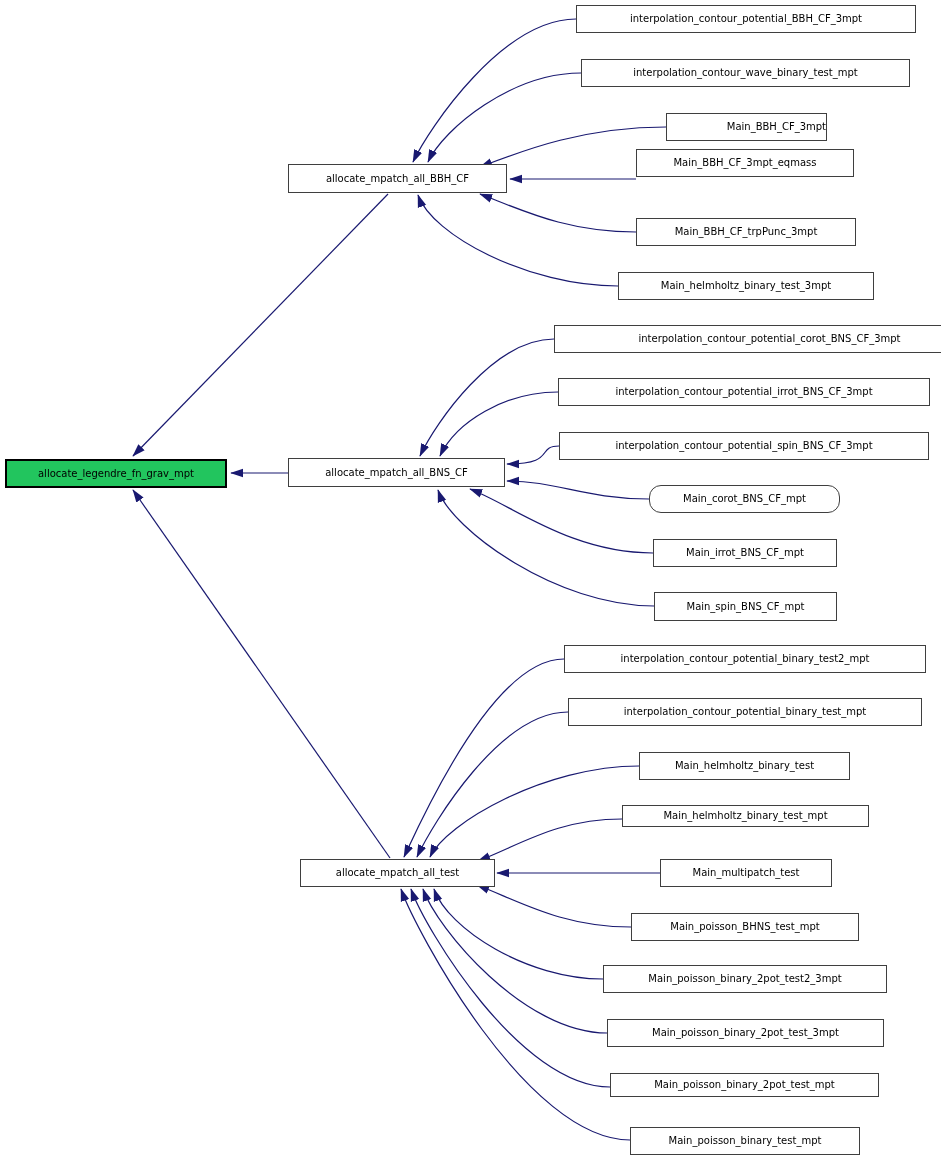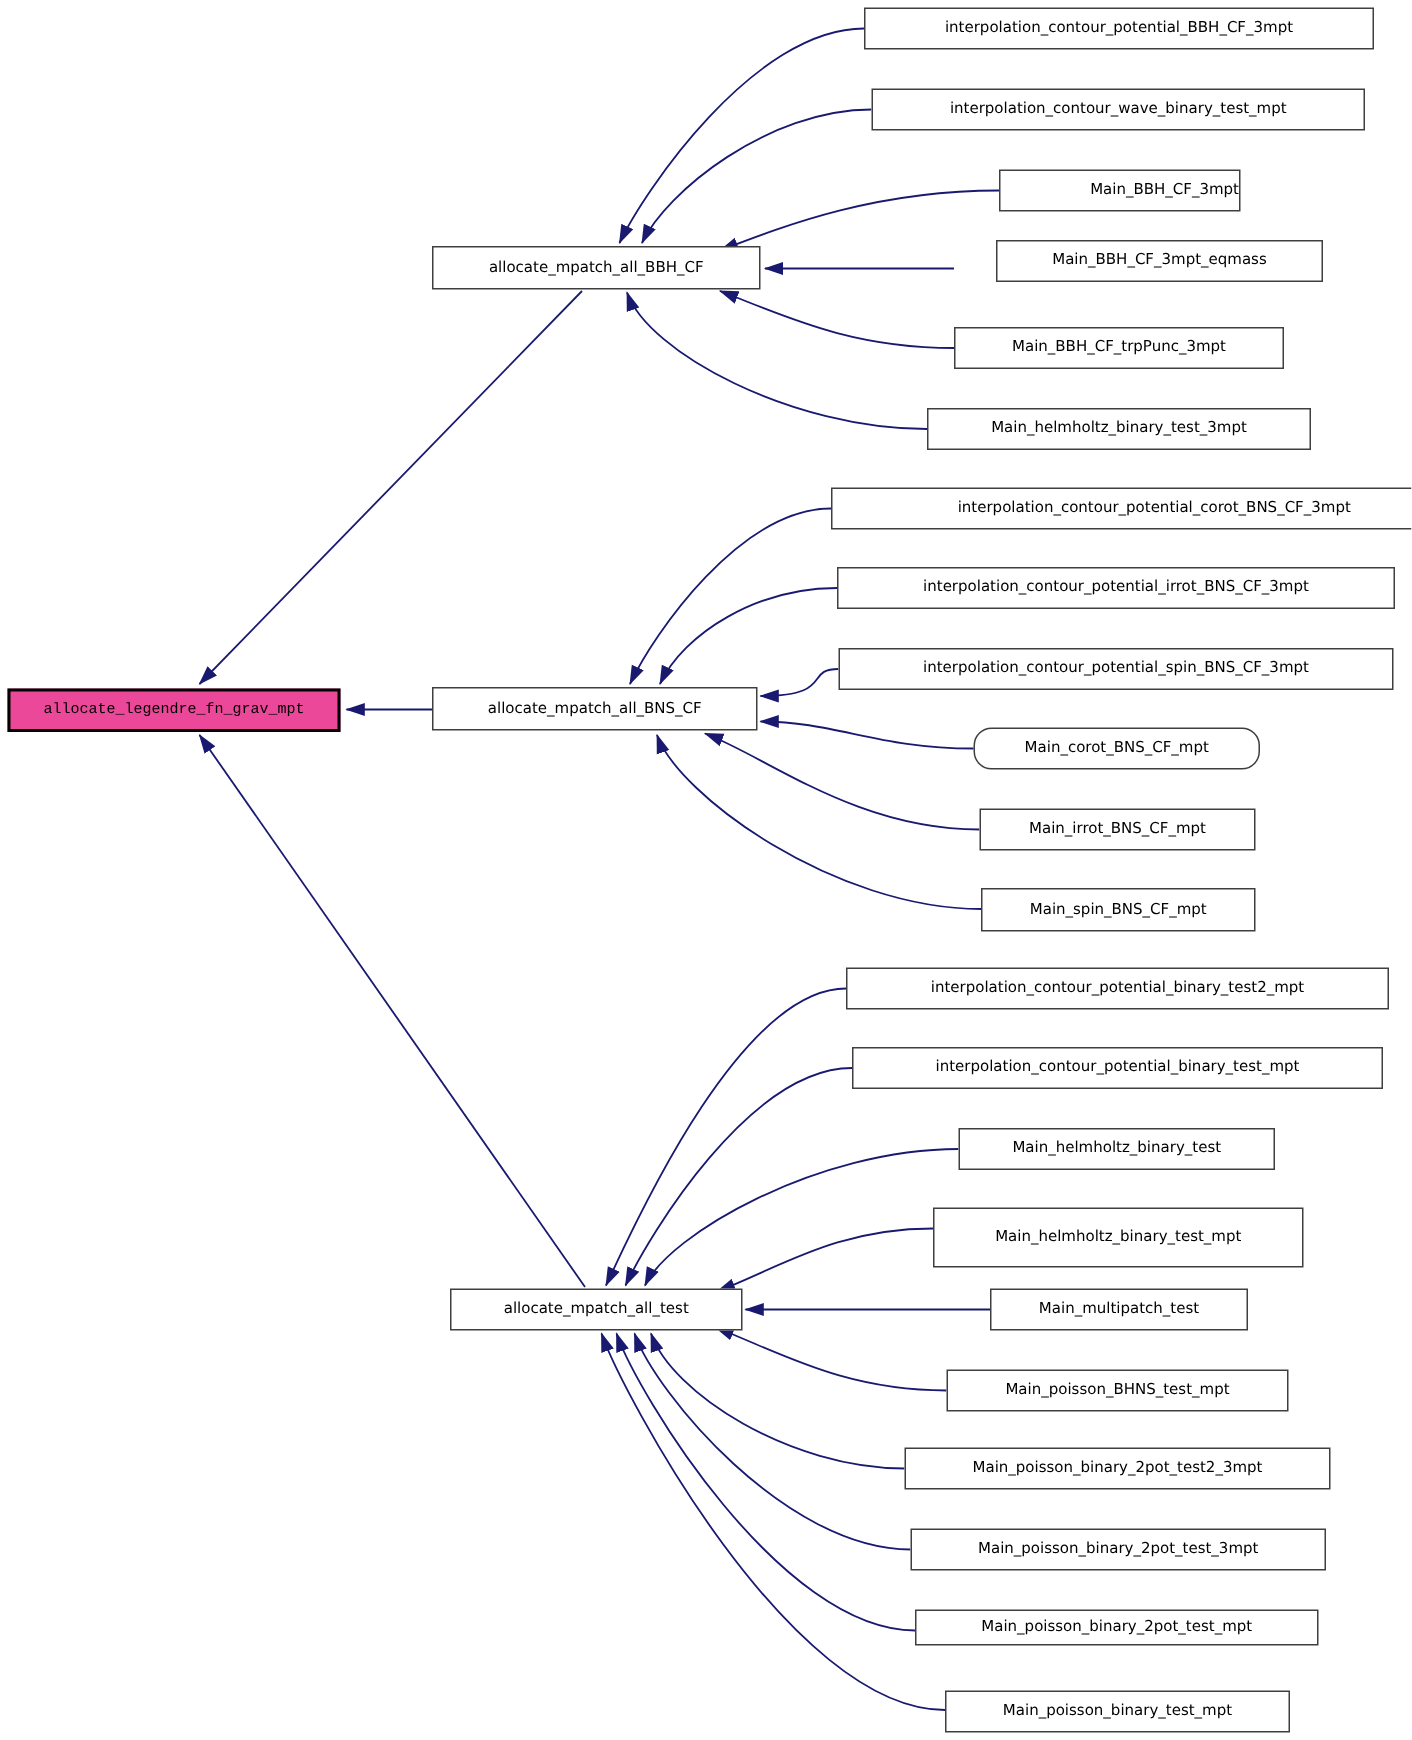--- a/index.html
+++ b/index.html
@@ -27,24 +27,23 @@
     box-sizing:border-box;
     background:#ffffff;
     border:1.4px solid #3f3f3f;
     font-size:10px;
     line-height:1;
     color:#000000;
     white-space:nowrap;
     cursor:pointer;
   }
   .node.highlighted {
-    background:#ec4899;
+    background:#22c55e;
     border:2px solid #000000;
     cursor:default;
-    font-family:Liberation Mono, monospace;
   }
 </style>
 </head>
 <body>
 
 <div class="canvas">
   <svg class="edge-layer" xmlns="http://www.w3.org/2000/svg" width="941" height="1160" viewBox="0 0 941 1160">
     <defs>
       <marker id="arrowhead" markerUnits="userSpaceOnUse" markerWidth="14" markerHeight="10" refX="12.2" refY="5" orient="auto">
         <path d="M0,0.6 L13,5 L0,9.4 z" fill="#191970"></path>
@@ -93,21 +92,21 @@
       </div>
       <div class="node" style="left: 576px; top: 5px; width: 340px; height: 28px;">
         <span>interpolation_contour_potential_BBH_CF_3mpt</span>
       </div>
       <div class="node" style="left: 581px; top: 59px; width: 329px; height: 28px;">
         <span>interpolation_contour_wave_binary_test_mpt</span>
       </div>
       <div class="node" style="left: 666px; top: 113px; width: 161px; height: 28px; justify-content: flex-end;">
         <span>Main_BBH_CF_3mpt</span>
       </div>
-      <div class="node" style="left: 636px; top: 160px; width: 218px; height: 28px; margin-left: 28px;">
+      <div class="node" style="left: 636px; top: 149px; width: 218px; height: 28px;">
         <span>Main_BBH_CF_3mpt_eqmass</span>
       </div>
       <div class="node" style="left: 636px; top: 218px; width: 220px; height: 28px;">
         <span>Main_BBH_CF_trpPunc_3mpt</span>
       </div>
       <div class="node" style="left: 618px; top: 272px; width: 256px; height: 28px;">
         <span>Main_helmholtz_binary_test_3mpt</span>
       </div>
       <div class="node" style="left: 554px; top: 325px; width: 431px; height: 28px;">
         <span>interpolation_contour_potential_corot_BNS_CF_3mpt</span>
@@ -129,21 +128,21 @@
       </div>
       <div class="node" style="left: 564px; top: 645px; width: 362px; height: 28px;">
         <span>interpolation_contour_potential_binary_test2_mpt</span>
       </div>
       <div class="node" style="left: 568px; top: 698px; width: 354px; height: 28px;">
         <span>interpolation_contour_potential_binary_test_mpt</span>
       </div>
       <div class="node" style="left: 639px; top: 752px; width: 211px; height: 28px;">
         <span>Main_helmholtz_binary_test</span>
       </div>
-      <div class="node" style="left: 622px; top: 805px; width: 247px; height: 40px;">
+      <div class="node" style="left: 622px; top: 805px; width: 247px; height: 22px;">
         <span>Main_helmholtz_binary_test_mpt</span>
       </div>
       <div class="node" style="left: 660px; top: 859px; width: 172px; height: 28px;">
         <span>Main_multipatch_test</span>
       </div>
       <div class="node" style="left: 631px; top: 913px; width: 228px; height: 28px;">
         <span>Main_poisson_BHNS_test_mpt</span>
       </div>
       <div class="node" style="left: 603px; top: 965px; width: 284px; height: 28px;">
         <span>Main_poisson_binary_2pot_test2_3mpt</span>

